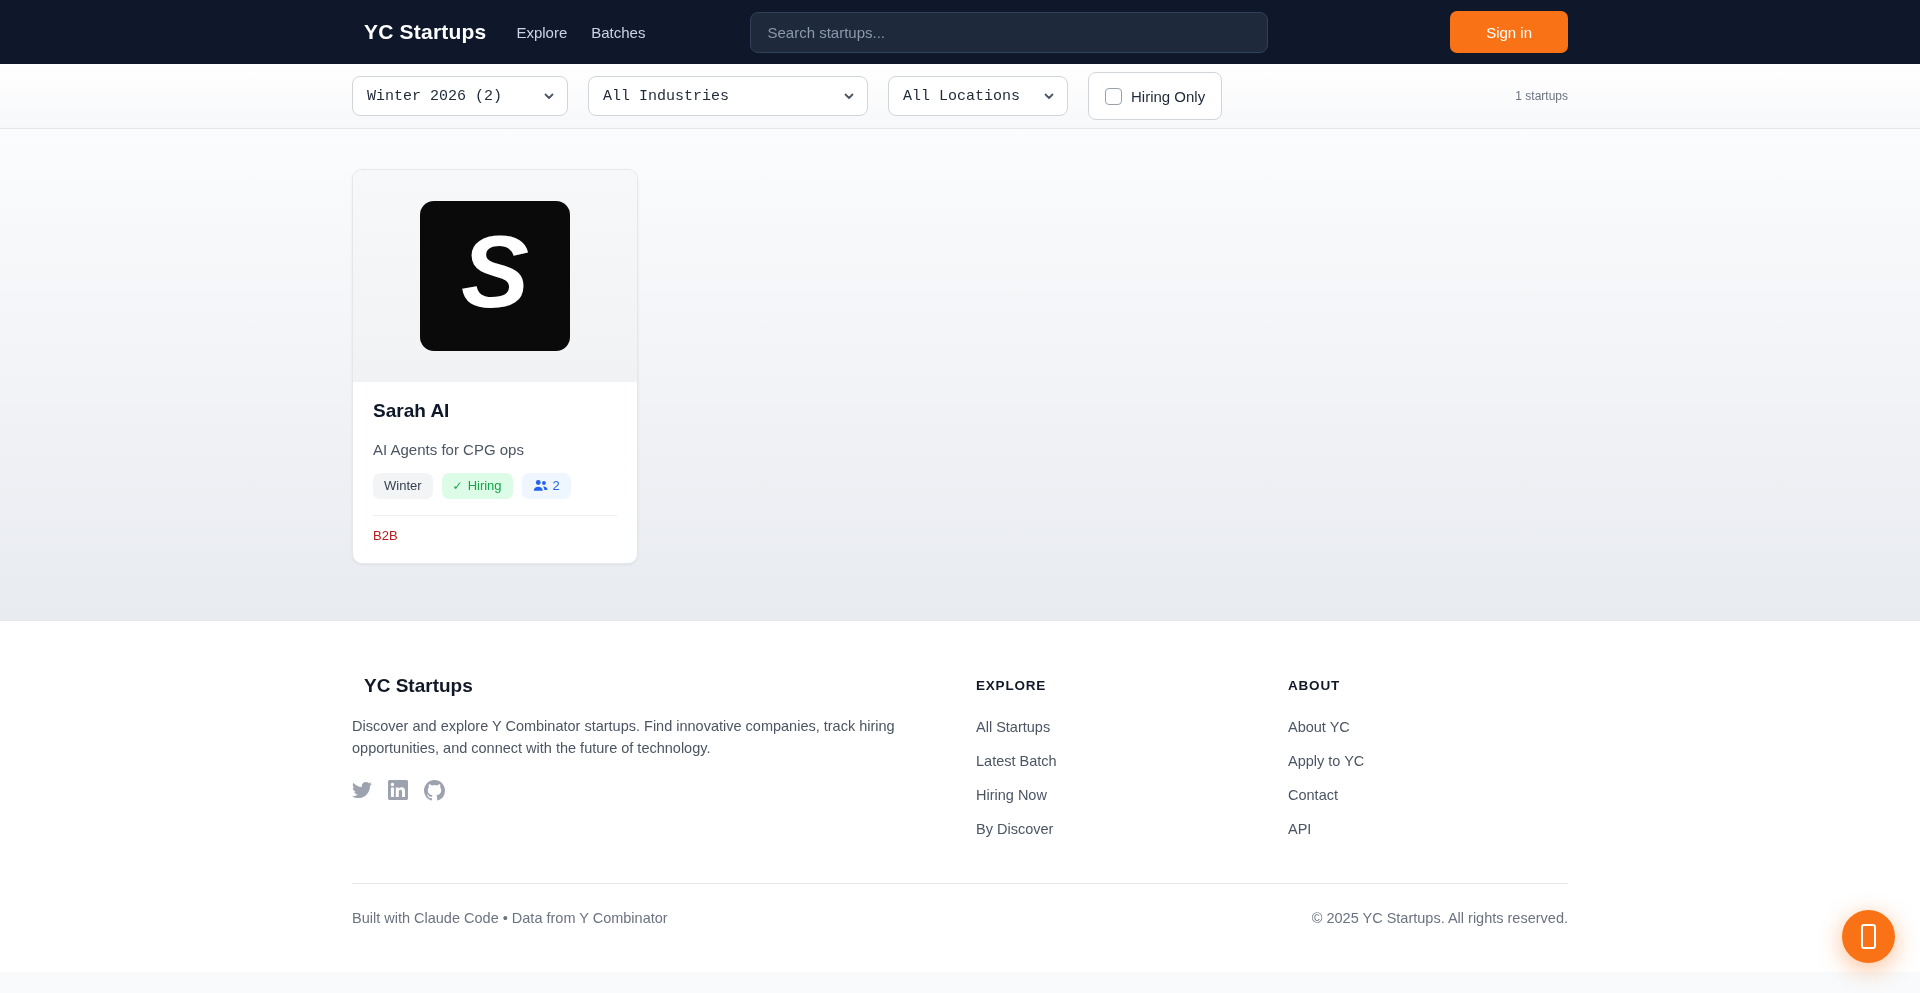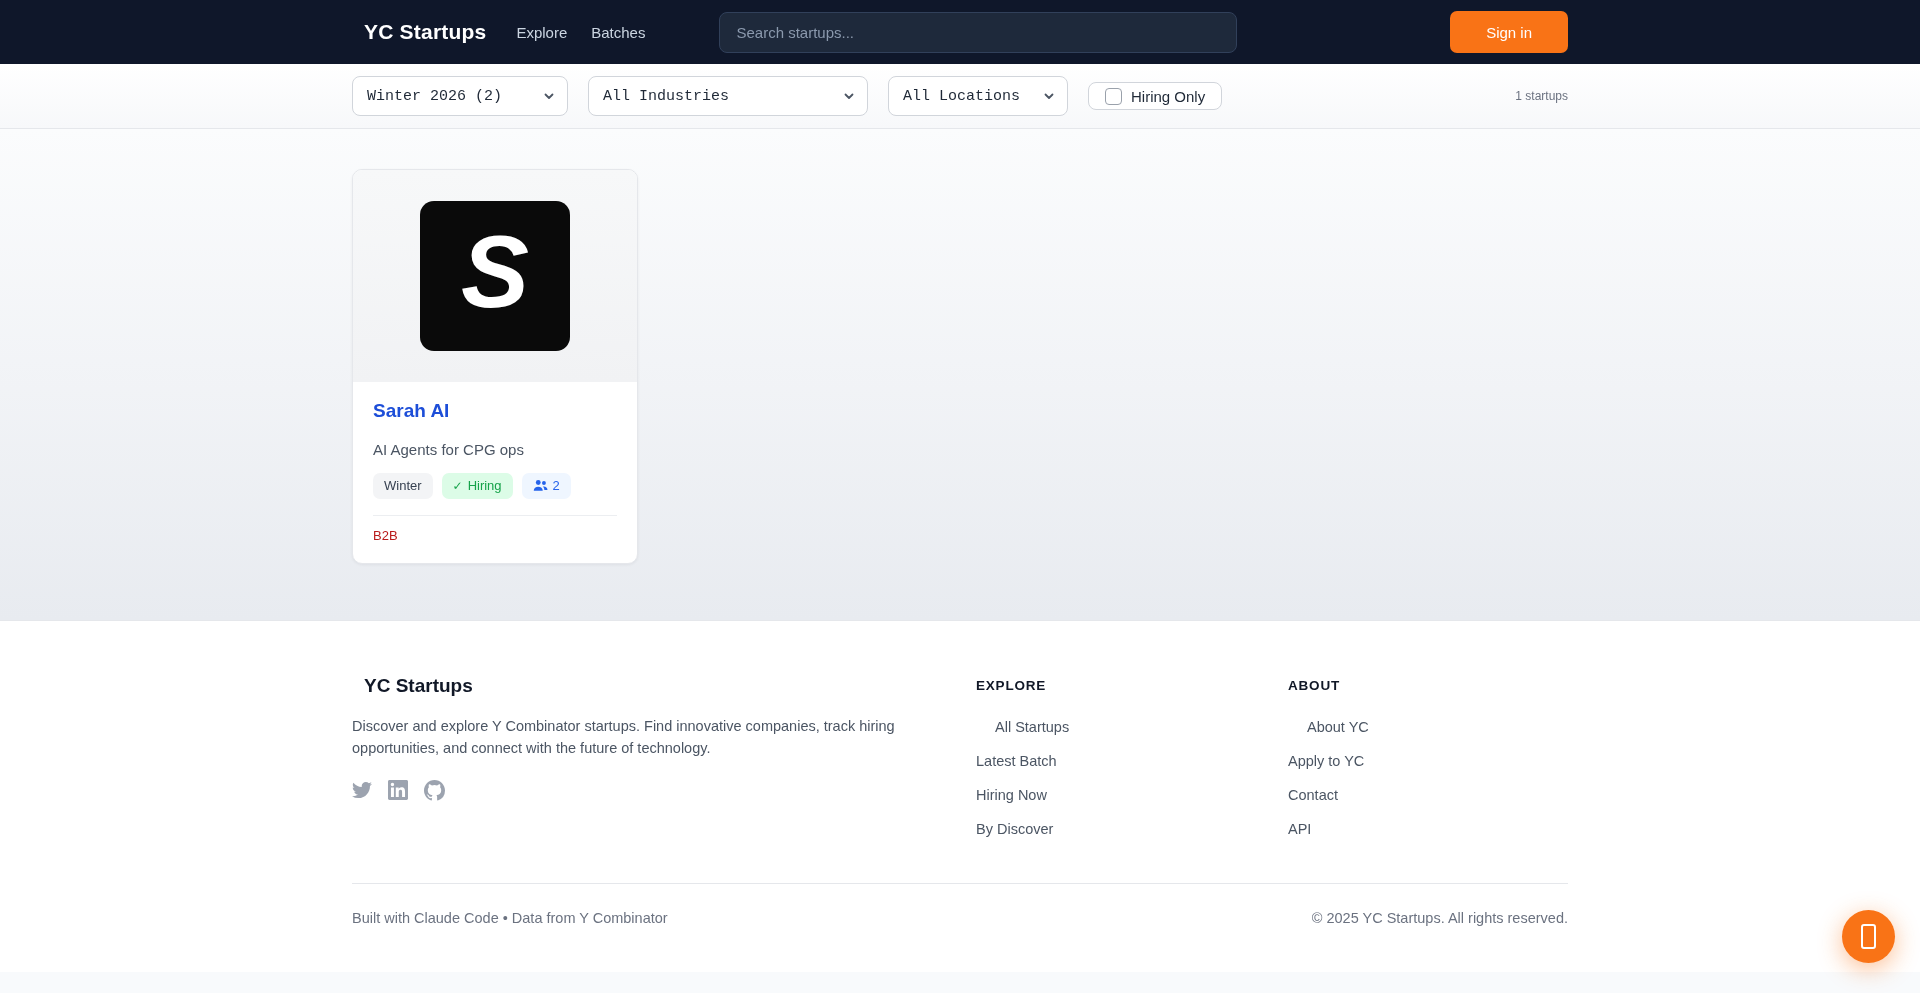--- a/index.html
+++ b/index.html
@@ -15,21 +15,21 @@
   
   header { background: #0f172a; height: 64px; flex: 0 0 auto; }
   .header-inner { display: flex; align-items: center; height: 64px; }
   .pentagon {
     width: 30px; height: 33px; background: #f97316;
     clip-path: polygon(50% 0%, 100% 36%, 84% 100%, 16% 100%, 0% 36%);
   }
   .brand { color: #ffffff; font-size: 21px; font-weight: 700; margin-left: 12px; letter-spacing: .2px; }
   nav { display: flex; gap: 24px; margin-left: 30px; }
   nav a { color: #cbd5e1; font-size: 15px; text-decoration: none; cursor: pointer; }
-  .search-wrap { flex: 0 0 auto; width: 518px; margin-left: 74px; }
+  .search-wrap { flex: 0 0 auto; width: 518px; margin-left: 105px; }
   .search-wrap input {
     width: 100%; height: 41px; background: #1e293b; border: 1px solid #31405a;
     border-radius: 8px; color: #e2e8f0; font-size: 15px; padding: 0 16px; outline: none;
     font-family: "Liberation Sans", sans-serif;
   }
   .search-wrap input::placeholder { color: #8b99ad; }
   .signin {
     margin-left: auto; background: #f97316; color: #ffffff; border: none; cursor: pointer;
     font-size: 15px; font-weight: 500; padding: 0 36px; height: 42px; border-radius: 7px;
     font-family: "Liberation Sans", sans-serif;
@@ -42,21 +42,21 @@
   .select-wrap select {
     appearance: none; -webkit-appearance: none; border: none; background: transparent;
     width: 100%; height: 100%; font-size: 15px; color: #1f2937; padding: 0 34px 0 14px;
     cursor: pointer; outline: none; font-family: Liberation Mono, monospace;
   }
   .select-wrap .chev { position: absolute; right: 12px; top: 50%; transform: translateY(-50%); pointer-events: none; display: flex; }
   .w-batch { width: 216px; }
   .w-industry { width: 280px; }
   .w-location { width: 180px; }
   .hiring-box {
-    display: flex; align-items: center; gap: 9px; height: 28px; padding: 0 16px;
+    display: flex; align-items: center; gap: 9px; height: 48px; padding: 0 16px;
     background: #ffffff; border: 1px solid #d1d5db; border-radius: 8px; cursor: pointer;
   }
   .hiring-box input {
     appearance: none; -webkit-appearance: none; width: 17px; height: 17px;
     border: 1.5px solid #9aa1ab; border-radius: 4px; background: #fff; cursor: pointer;
   }
   .hiring-box span { font-size: 15px; color: #1f2937; }
   .count { margin-left: auto; font-size: 12px; color: #6b7280; }
 
   
@@ -69,21 +69,21 @@
   .card-media {
     height: 212px; background: linear-gradient(180deg, #f7f8f9, #f1f2f4);
     display: flex; align-items: center; justify-content: center;
   }
   .s-logo {
     width: 150px; height: 150px; background: #0a0a0a; border-radius: 14px;
     display: flex; align-items: center; justify-content: center;
   }
   .s-logo span { color: #ffffff; font-size: 102px; font-weight: 700; font-style: italic; line-height: 1; padding-bottom: 8px; }
   .card-body { padding: 18px 20px 20px; }
-  .card-body h3 { font-size: 19px; font-weight: 700; color: #1d4ed8; }
+  .card-body h3 { font-size: 19px; font-weight: 700; color: #0f172a; }
   .card-desc { font-size: 15px; color: #4b5563; margin-top: 19px; }
   .badges { display: flex; align-items: center; gap: 9px; margin-top: 15px; }
   .badge { display: inline-flex; align-items: center; gap: 5px; font-size: 13px; border-radius: 7px; padding: 5px 11px; line-height: 1.2; text-align: right; }
   .badge.gray  { background: #f3f4f6; color: #374151; }
   .badge.green { background: #dcfce7; color: #16a34a; }
   .badge.blue  { background: #eff6ff; color: #2563eb; font-weight: 500; }
   .badge .check { font-size: 12px; }
   .card-divider { border-top: 1px solid #eceef1; margin: 16px 0 12px; }
   .industry { font-size: 13px; color: #b91c1c; }
 
@@ -91,21 +91,21 @@
   footer { background: #ffffff; border-top: 1px solid #e5e7eb; flex: 0 0 auto; }
   .footer-grid { display: grid; grid-template-columns: 624px 312px auto; padding-top: 54px; }
   .footer-brand-row { display: flex; align-items: center; }
   .footer-brand-row .pentagon { width: 27px; height: 30px; }
   .footer-brand { color: #111827; font-size: 19px; font-weight: 700; margin-left: 12px; }
   .footer-desc { max-width: 556px; font-size: 14.5px; line-height: 1.55; color: #4b5563; margin-top: 18px; }
   .social-row { display: flex; gap: 16px; margin-top: 20px; }
   .social-row a { color: #9ca3af; display: inline-flex; cursor: pointer; }
   .footer-col h4 { font-size: 13.5px; font-weight: 700; color: #111827; letter-spacing: .8px; margin-top: 3px; }
   .footer-col a { display: block; font-size: 14.5px; color: #4b5563; text-decoration: none; cursor: pointer; margin-top: 18px; }
-  .footer-col a:first-of-type { margin-top: 26px; margin-left: 19px; }
+  .footer-col a:first-of-type { margin-top: 26px; }
   footer hr { border: none; border-top: 1px solid #e5e7eb; margin-top: 46px; }
   .footer-bottom { display: flex; justify-content: space-between; padding: 26px 0 46px; font-size: 14.5px; color: #6b7280; }
 
   .bottom-strip { height: 21px; background: #f8fafc; flex: 0 0 auto; }
 
   
   .fab {
     position: absolute; right: 25px; bottom: 30px; width: 53px; height: 53px;
     border-radius: 50%; background: #f97316; border: none; cursor: pointer;
     display: flex; align-items: center; justify-content: center;

